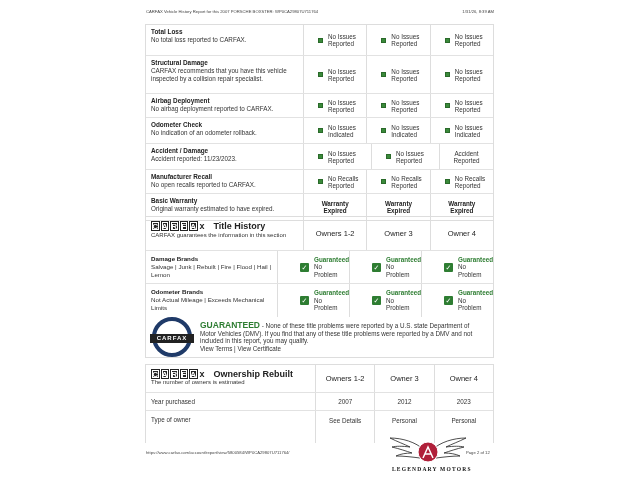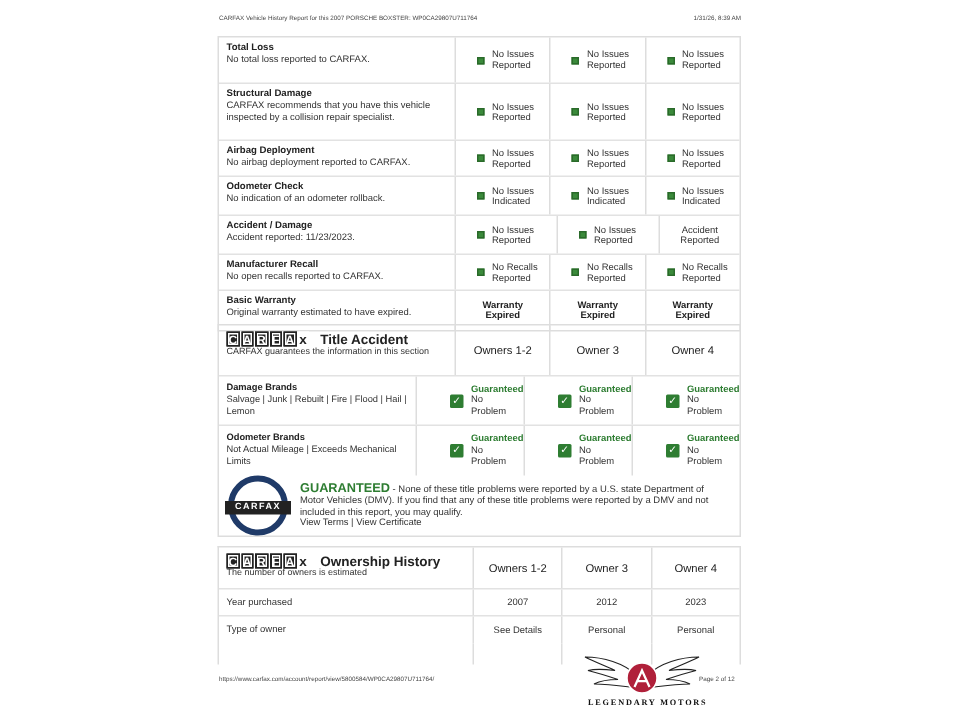--- a/index.html
+++ b/index.html
@@ -238,21 +238,21 @@
     <div class="c0" style="padding-top:4px;">
       <div style="display:flex;align-items:center;">
         <span class="cf-logo" id="th-logo">
             <span>C</span>
             <span>A</span>
             <span>R</span>
             <span>F</span>
             <span>A</span>
             <span class="x">x</span>
           </span>
-        <span class="ttl" style="font-size:9px;margin-left:7px;">Title Accident</span>
+        <span class="ttl" style="font-size:9px;margin-left:7px;">Title History</span>
       </div>
       <div class="desc" style="font-size:6px;line-height:7px;margin-top:1px;">CARFAX guarantees the information in this section</div>
     </div>
     <div class="c hcol">Owners 1-2</div>
     <div class="c hcol">Owner 3</div>
     <div class="c hcol">Owner 4</div>
   </div>
   <div id="th-rows">
       <div class="row" style="height: 33px;">
         <div class="c0" style="padding-top:4px;">
@@ -331,21 +331,21 @@
     <div class="c0" style="padding-top:4px;border-right:1px solid #ddd;width:170px;">
       <div style="display:flex;align-items:center;">
         <span class="cf-logo" id="oh-logo">
             <span>C</span>
             <span>A</span>
             <span>R</span>
             <span>F</span>
             <span>A</span>
             <span class="x">x</span>
           </span>
-        <span class="ttl" style="font-size:9px;margin-left:7px;">Ownership History</span>
+        <span class="ttl" style="font-size:9px;margin-left:7px;">Ownership Rebuilt</span>
       </div>
       <div class="desc" style="font-size:6px;line-height:7px;">The number of owners is estimated</div>
     </div>
     <div class="c hcol">Owners 1-2</div>
     <div class="c hcol">Owner 3</div>
     <div class="c hcol">Owner 4</div>
   </div>
   <div id="oh-rows">
       <div class="row" style="height: 18px;">
         <div class="c0" style="width:170px;display:flex;align-items:center;">

